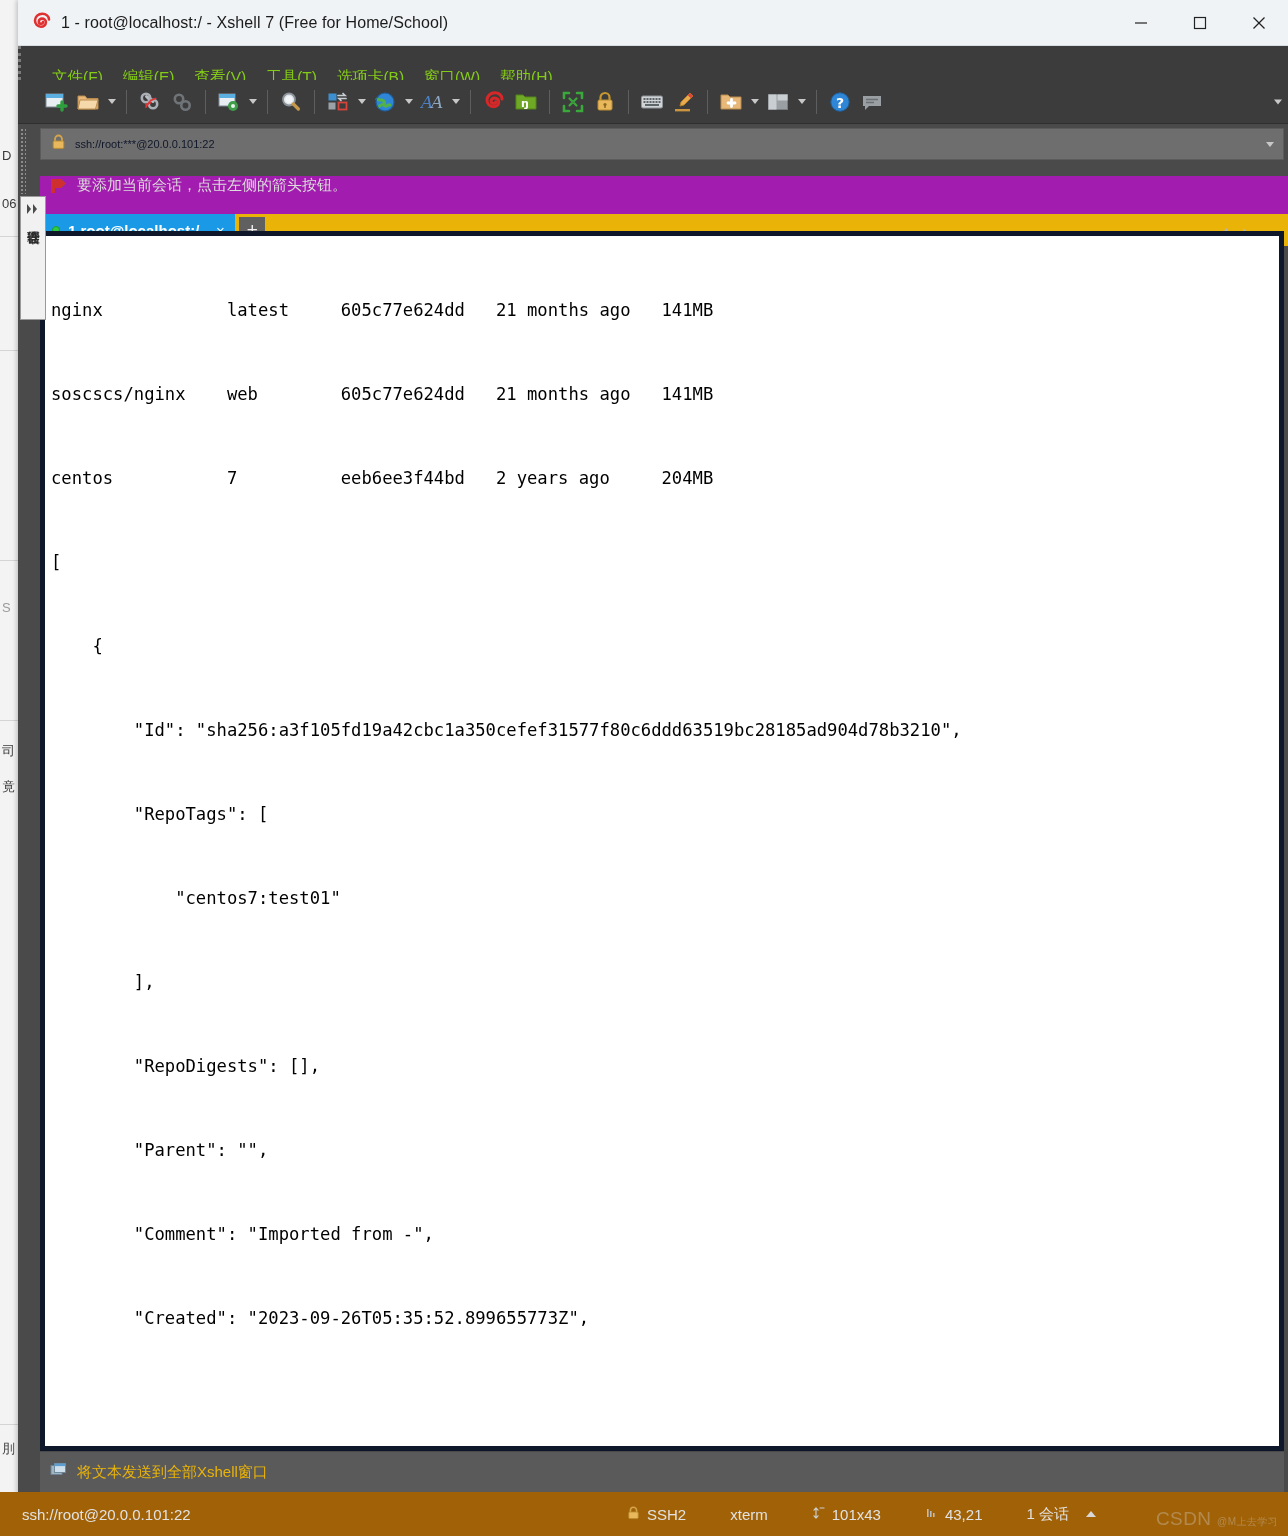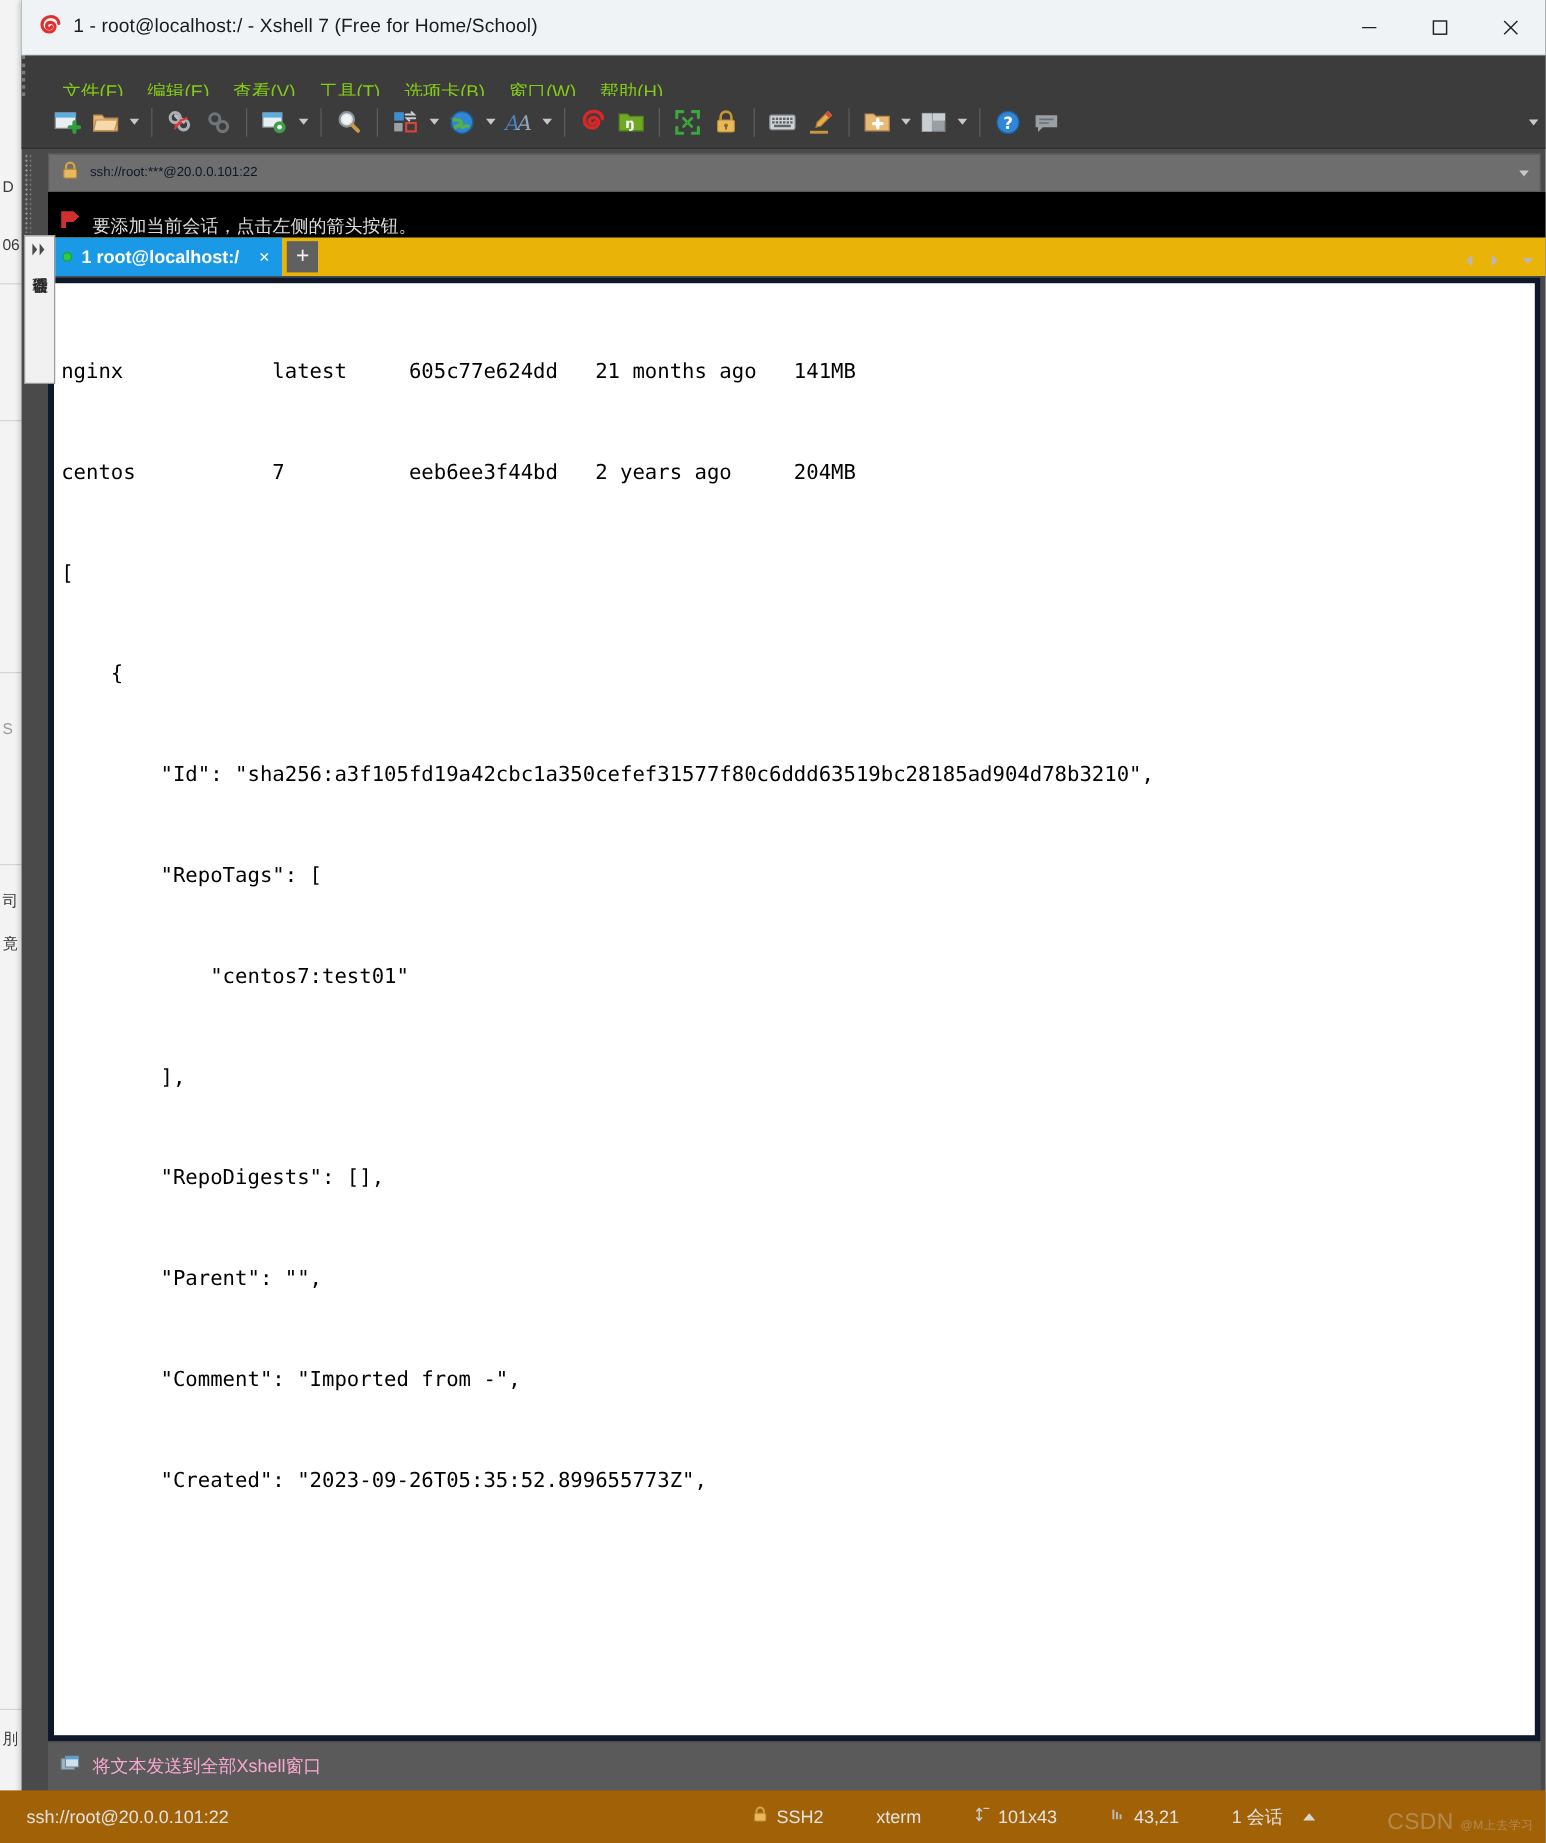--- a/index.html
+++ b/index.html
@@ -120,22 +120,23 @@
   }
   .addr-lock { margin: 0 9px 0 10px; flex: none; }
   .addr-text {
     font-size: 11px; color: #0f172a; white-space: nowrap;
   }
   .addr-caret { margin-left: auto; margin-right: 9px; }
 
   
   .hintbar {
     height: 38px; margin-left: 22px;
-    display: flex; align-items: flex-end;
-    background: #000000;
+    display: flex; align-items: flex-start;
+    background: #a21caf;
+    margin-top: 16px;
   }
   .hint-icon { margin: 0 9px 0 8px; flex: none; }
   .hint-text { font-size: 15px; color: #dcdcdc; white-space: nowrap; }
 
   
   .tabstrip {
     height: 32px; margin-left: 22px;
     background: #eab308;
     display: flex; align-items: flex-end;
     position: relative;
@@ -192,21 +193,21 @@
   .term-line { white-space: pre; }
 
   
   .sendbar {
     position: absolute; left: 22px; right: 4px; bottom: 44px; height: 41px;
     background: #5a5a5a;
     display: flex; align-items: center;
     border-top: 1px solid #4a4a4a;
   }
   .send-icon { margin: 0 9px 0 10px; flex: none; }
-  .send-text { font-size: 15px; color: #f9a8d4; white-space: nowrap; }
+  .send-text { font-size: 15px; color: #eab308; white-space: nowrap; }
 
   
   .statusbar {
     position: absolute; left: 0; right: 0; bottom: 0; height: 44px;
     background: #a16207;
     display: flex; align-items: center;
     color: #e2e2e2; font-size: 15px;
   }
   .sb-left { margin-left: 22px; white-space: nowrap; }
   .sb-right { margin-left: auto; display: flex; align-items: center; }
@@ -559,20 +560,21 @@
           <svg width="12" height="12" viewBox="0 0 12 12">
               <path d="M1.5 4h9L6 9z" fill="#b8b8b8"></path>
             </svg>
         </span>
       </div>
     </div>
 
     <div class="term-wrap">
       <div class="term">
         <div class="term-line">nginx            latest     605c77e624dd   21 months ago   141MB</div>
+        <div class="term-line">soscscs/nginx    web        605c77e624dd   21 months ago   141MB</div>
         <div class="term-line">centos           7          eeb6ee3f44bd   2 years ago     204MB</div>
         <div class="term-line">[</div>
         <div class="term-line">    {</div>
         <div class="term-line">        "Id": "sha256:a3f105fd19a42cbc1a350cefef31577f80c6ddd63519bc28185ad904d78b3210",</div>
         <div class="term-line">        "RepoTags": [</div>
         <div class="term-line">            "centos7:test01"</div>
         <div class="term-line">        ],</div>
         <div class="term-line">        "RepoDigests": [],</div>
         <div class="term-line">        "Parent": "",</div>
         <div class="term-line">        "Comment": "Imported from -",</div>

